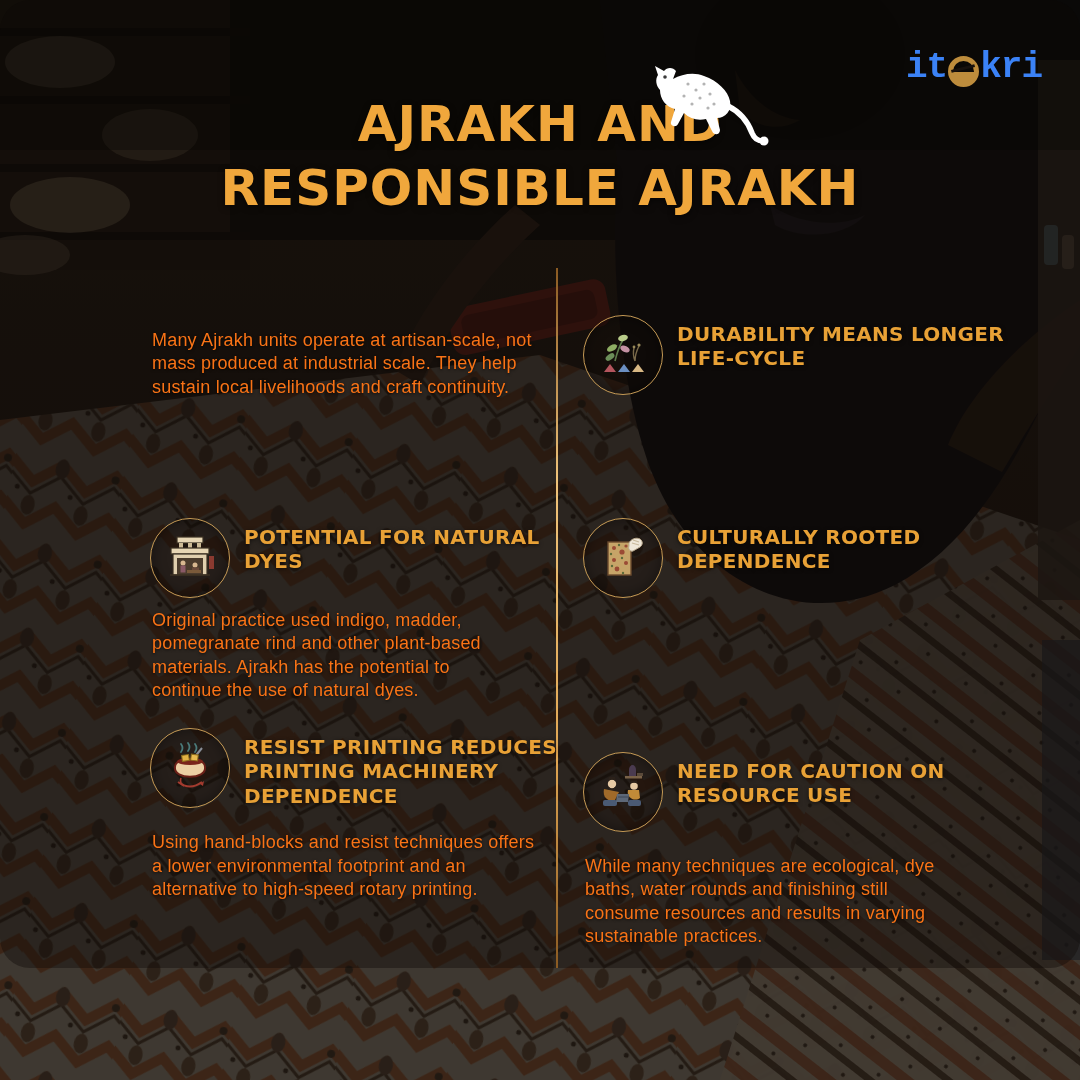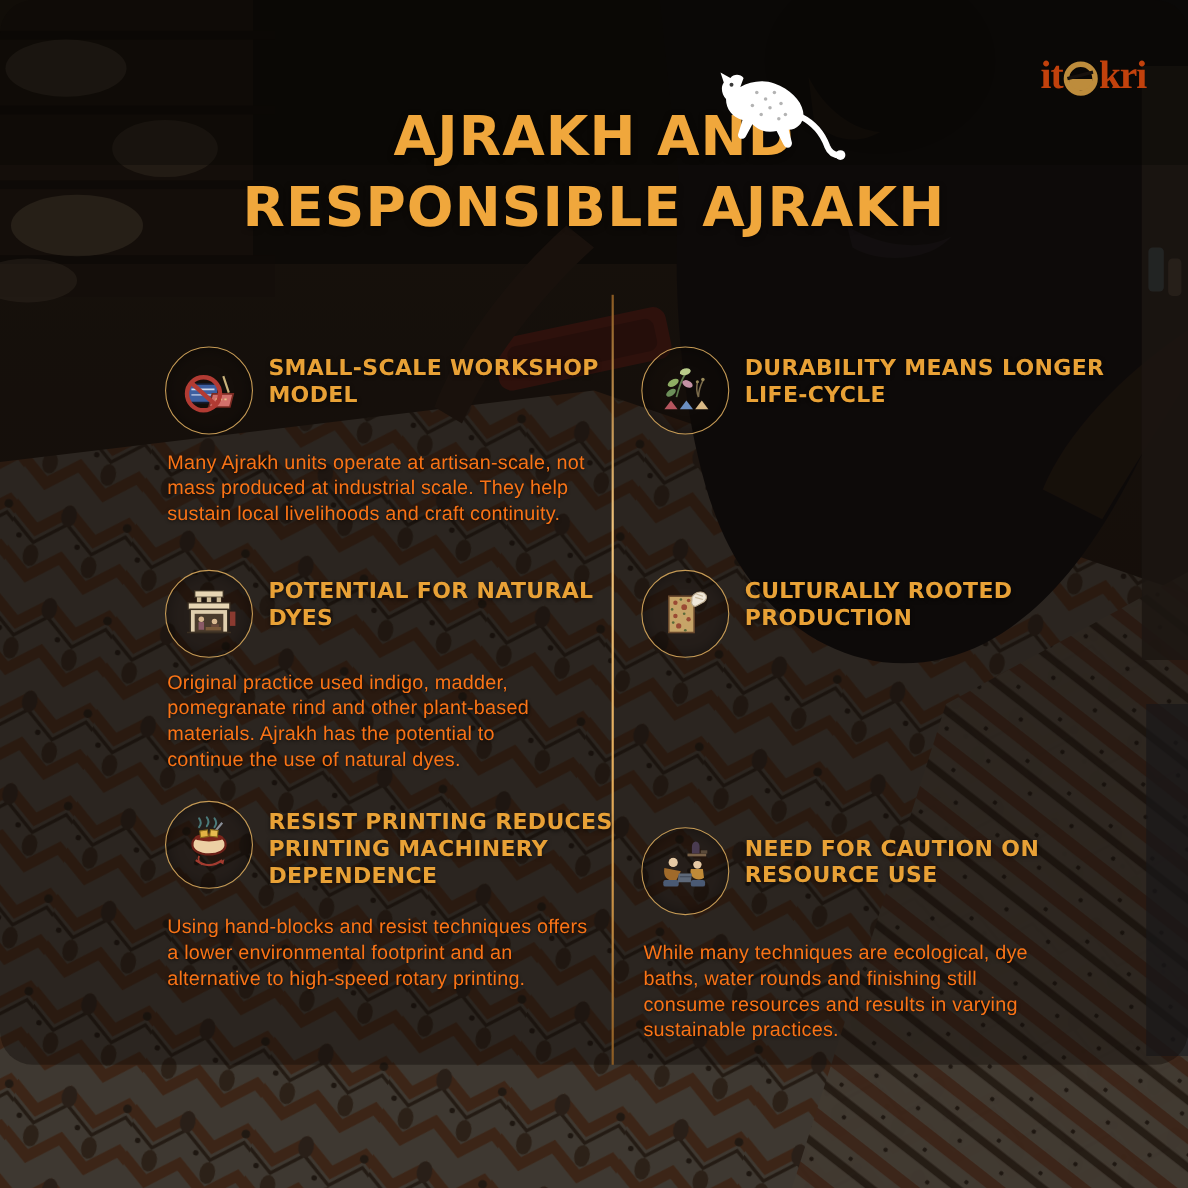--- a/index.html
+++ b/index.html
@@ -2,22 +2,22 @@
 <html><head>
 <meta charset="utf-8">
 <style>
   html,body{margin:0;padding:0;}
   body{width:1080px;height:1080px;font-family:"Liberation Sans",sans-serif;background:#17110d;}
   .page{position:relative;width:1080px;height:1080px;overflow:hidden;background:#17110d;}
   .bg{position:absolute;inset:0;z-index:0;}
   .content{position:absolute;inset:0;z-index:2;}
 
   .logo{position:absolute;top:50px;right:38px;display:flex;align-items:center;
-        font-family:Liberation Serif, serif;font-weight:bold;font-size:36px;
-        color:#c2410c;letter-spacing:-1px;line-height:1;}
+        font-family:Liberation Mono, monospace;font-weight:bold;font-size:36px;
+        color:#3b82f6;letter-spacing:-1px;line-height:1;}
   .logo-o{display:inline-block;width:21px;height:21px;border:5px solid #bd8c3c;border-radius:50%;
           margin:0 1px;position:relative;top:3px;
           background:linear-gradient(to bottom,transparent 52%,#bd8c3c 52%);}
   .logo-o::after{content:"";position:absolute;left:-2px;top:6px;width:24px;height:3px;
           background:#17110d;transform:rotate(-14deg);}
 
   .title{position:absolute;top:92px;left:0;width:1080px;text-align:center;
          font-family:"DejaVu Sans",sans-serif;font-weight:bold;font-size:50px;
          letter-spacing:1px;line-height:1.28;color:#f0a73c;white-space:pre-line;
          text-shadow:0 2px 6px rgba(0,0,0,.55);}
@@ -139,36 +139,20 @@
           <circle cx="68" cy="44" r="1.6"></circle>
         <circle cx="72" cy="54" r="1.6"></circle>
           <circle cx="42" cy="46" r="1.6"></circle>
           <circle cx="66" cy="58" r="1.6"></circle>
       </g>
     </svg>
 
     <div class="divider"></div>
 
     <div class="sec s1">
-      <div class="sec-head">
-        <div class="icon-circle">
-          <svg width="56" height="56" viewBox="0 0 56 56">
-            <rect x="9" y="22" width="27" height="17" rx="2" fill="#3d5fa0" stroke="#141b2e" stroke-width="1.5"></rect>
-            <line x1="12" y1="27" x2="33" y2="27" stroke="#cfd8ea" stroke-width="1.5"></line>
-            <line x1="12" y1="32" x2="33" y2="32" stroke="#9fb0d4" stroke-width="1.5"></line>
-            <path d="M31,31 L50,31 L47,43 L28,43 Z" fill="#d2706b" stroke="#7a2a22" stroke-width="1.5"></path>
-            <line x1="34" y1="36" x2="45" y2="36" stroke="#e8c98a" stroke-width="1.5" stroke-dasharray="2 2"></line>
-            <line x1="41" y1="15" x2="46" y2="30" stroke="#c9b27a" stroke-width="2"></line>
-            <circle cx="23" cy="31" r="15" stroke="#b23b33" stroke-width="4" fill="none"></circle>
-            <line x1="12" y1="21" x2="34" y2="41" stroke="#b23b33" stroke-width="4"></line>
-          </svg>
-        </div>
-        <div class="heading">SMALL-SCALE WORKSHOP
-MODEL</div>
-      </div>
       <div class="sec-body">Many Ajrakh units operate at artisan-scale, not
 mass produced at industrial scale. They help
 sustain local livelihoods and craft continuity.</div>
     </div>
 
     <div class="sec s2">
       <div class="sec-head">
         <div class="icon-circle">
           <svg width="56" height="56" viewBox="0 0 56 56">
             <path d="M20,34 C22,26 24,19 28,13" stroke="#5d7a4c" stroke-width="1.6" fill="none"></path>
@@ -236,21 +220,21 @@
                 <circle cx="16" cy="24" r="1.2"></circle>
                 <circle cx="27" cy="28" r="1.2"></circle>
                 <circle cx="17" cy="36" r="1.2"></circle>
                 <circle cx="28" cy="43" r="1.2"></circle>
               </g>
             <path d="M34,13 C36,9 41,7 45,9 C48,11 48,15 45,17 L38,21 C35,22 33,19 34,16 Z" fill="#efe7d8" stroke="#b9a98e" stroke-width="1"></path>
             <path d="M38,10 L44,12 M37,13 L44,15" stroke="#c9b99c" stroke-width="1.1"></path>
           </svg>
         </div>
         <div class="heading">CULTURALLY ROOTED
-PRODUCTION</div>
+DEPENDENCE</div>
       </div>
     </div>
 
     <div class="sec s5">
       <div class="sec-head">
         <div class="icon-circle">
           <svg width="56" height="56" viewBox="0 0 56 56">
             <path d="M19,4 q3,4 0,8 M26,3 q3,4 0,8 M33,4 q3,4 0,8" stroke="#4a7a7a" stroke-width="1.8" fill="none" stroke-linecap="round"></path>
             <line x1="40" y1="8" x2="31" y2="19" stroke="#8a8f98" stroke-width="2"></line>
             <path d="M13,27 C11,40 45,40 43,27 C43,22 37,19 28,19 C19,19 13,22 13,27 Z" fill="#eccfa4" stroke="#6b2018" stroke-width="2"></path>

